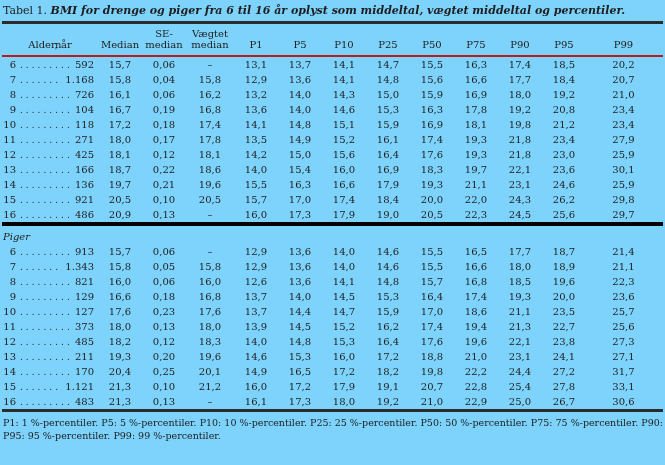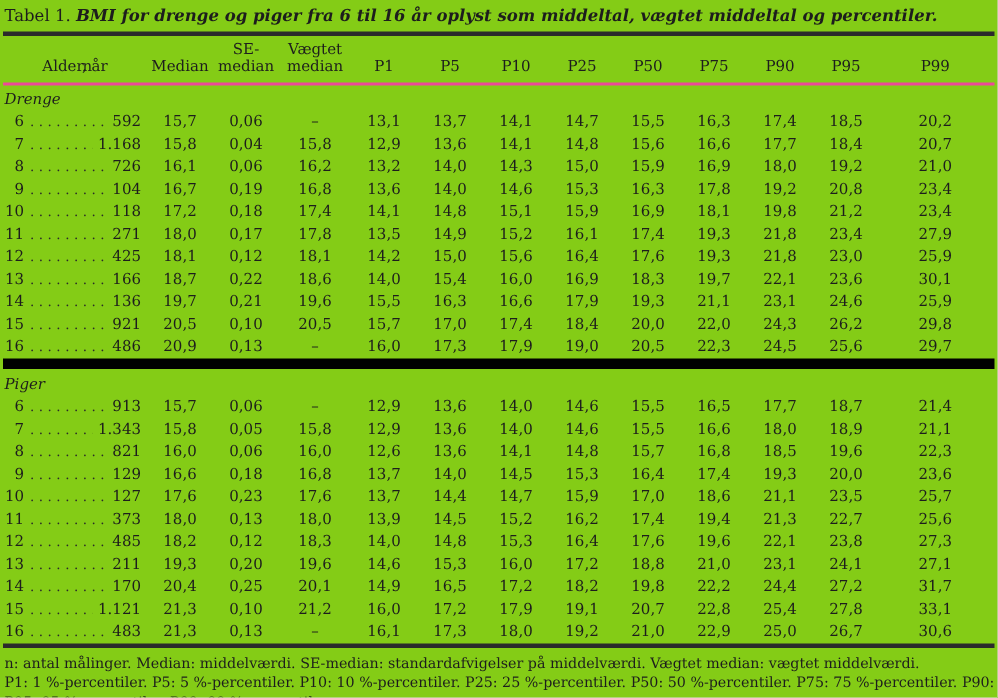--- a/index.html
+++ b/index.html
@@ -1,54 +1,54 @@
 <!DOCTYPE html>
 <html><head>
 <meta charset="utf-8">
 <style>
   html,body { margin:0; padding:0; background:#d8d7d3; }
   .page {
     width:665px; height:465px;
-    background:#84cc16;
+    background:#7dd3fc;
     font-family:"DejaVu Serif", serif;
     color:#1d1d1d;
     box-sizing:border-box;
     padding:2px 2px 0 2px;
     overflow:hidden;
   }
   .title { font-size:11px; padding:2px 0 4px 1px; white-space:nowrap; }
   .title .prefix { font-style:normal; }
   .title .main { font-style:italic; font-weight:bold; }
   .rule-thick { height:3px; background:#2b2b2b; }
   table {
     width:661px; border-collapse:collapse; table-layout:fixed;
     font-size:10px; margin-top:0;
   }
   thead th {
     font-weight:normal; font-size:10px; vertical-align:bottom;
     text-align:center; padding:4px 0 5px 0; line-height:11px;
-    border-bottom:2px solid #ec4899;
+    border-bottom:2px solid #b91c1c;
   }
   th.c-alder { text-align:center; position:relative; }
   th.c-alder .h-n { position:absolute; left:53px; bottom:5px; }
   th.last, td.last { text-align:center; padding-right:2px; }
   tbody td { padding:1.5px 0; text-align:center; line-height:11px; }
   td.c-alder { text-align:left; }
   .alder-wrap { display:flex; align-items:baseline; }
   .age { flex:0 0 14px; text-align:right; }
   .dots {
     flex:1 1 auto; overflow:hidden; white-space:nowrap;
     margin:0 3px 0 4px; letter-spacing:3px; font-size:9px; color:#2a2a2a;
   }
   .dots::after { content:"......................"; }
   .nval { flex:0 0 auto; text-align:center; padding-right:4px; }
   tr.section-row td {
     text-align:left; font-style:italic; padding:4px 0 2px 1px;
   }
-  tr.section-sep td { border-top:7px solid #000000; padding-top:5px; }
+  tr.section-sep td { border-top:4px solid #000000; padding-top:5px; }
   .bottom-rule { height:3px; background:#2b2b2b; width:661px; }
   .footnotes { font-size:9.5px; line-height:13px; padding:4px 0 0 1px; }
   .footnotes div { white-space:nowrap; }
 </style>
 </head>
 <body>
 
 <div class="page">
 
   <div class="title">
@@ -94,23 +94,20 @@
         <th>P10</th>
         <th>P25</th>
         <th>P50</th>
         <th>P75</th>
         <th>P90</th>
         <th>P95</th>
         <th class="last">P99</th>
       </tr>
     </thead>
     <tbody>
-        <tr class="section-row">
-          <td colspan="13">Drenge</td>
-        </tr>
         <tr>
           <td class="c-alder">
             <div class="alder-wrap">
               <span class="age">6</span>
               <span class="dots"></span>
               <span class="nval">592</span>
             </div>
           </td>
           <td>15,7</td>
           <td>0,06</td>
@@ -568,18 +565,17 @@
           <td>25,0</td>
           <td>26,7</td>
           <td class="last">30,6</td>
         </tr>
       </tbody>
   </table>
 
   <div class="bottom-rule"></div>
 
   <div class="footnotes">
-    <div>n: antal målinger.  Median: middelværdi.  SE-median: standardafvigelser på middelværdi.  Vægtet median: vægtet middelværdi.</div>
     <div>P1: 1 %-percentiler.  P5: 5 %-percentiler.  P10: 10 %-percentiler.  P25: 25 %-percentiler.  P50: 50 %-percentiler.  P75: 75 %-percentiler.  P90: 90 %-percentiler.</div>
     <div>P95: 95 %-percentiler.  P99: 99 %-percentiler.</div>
   </div>
 
 </div>
 
 </body></html>

